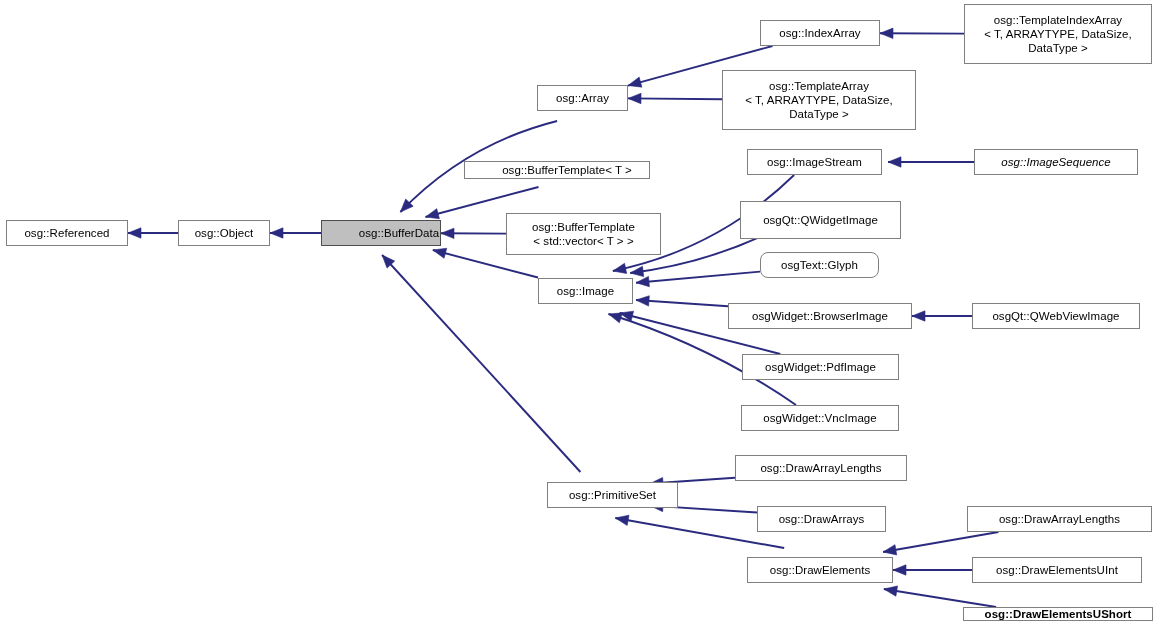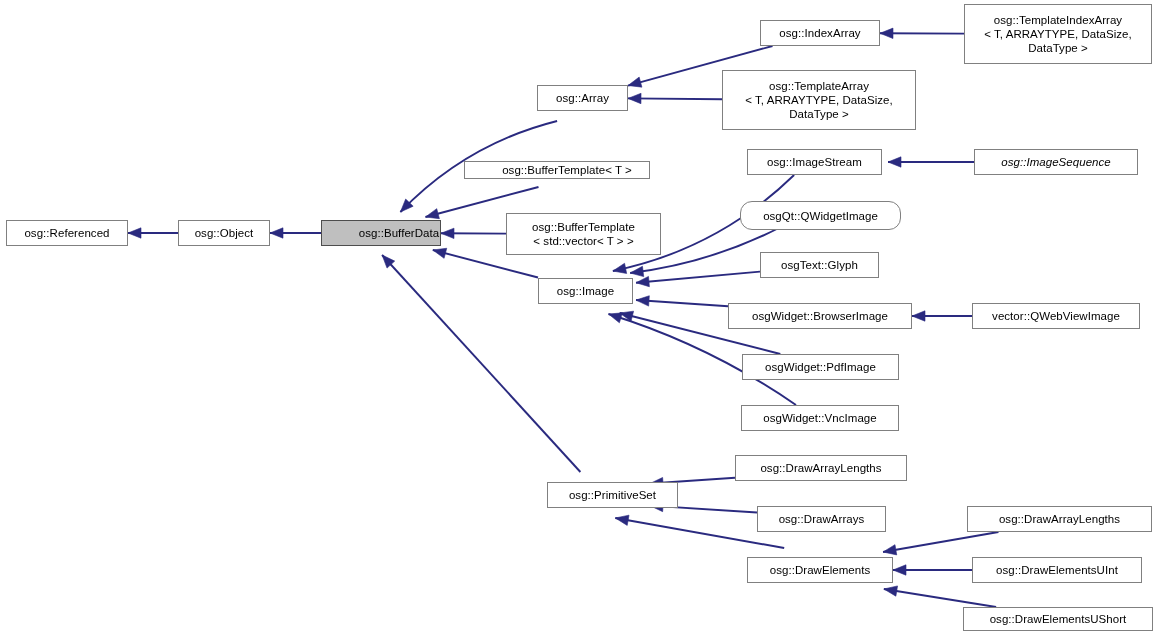--- a/index.html
+++ b/index.html
@@ -160,27 +160,27 @@
 DataType &gt;</span></div>
       <div class="node" style="left: 722px; top: 70px; width: 194px; height: 60px;"><span class="node-label">osg::TemplateArray
 &lt; T, ARRAYTYPE, DataSize,
 DataType &gt;</span></div>
       <div class="node" style="left: 464px; top: 161px; width: 186px; height: 18px; padding-left: 20px;"><span class="node-label">osg::BufferTemplate&lt; T &gt;</span></div>
       <div class="node" style="left: 506px; top: 213px; width: 155px; height: 42px;"><span class="node-label">osg::BufferTemplate
 &lt; std::vector&lt; T &gt; &gt;</span></div>
       <div class="node" style="left: 538px; top: 278px; width: 95px; height: 26px;"><span class="node-label">osg::Image</span></div>
       <div class="node" style="left: 747px; top: 149px; width: 135px; height: 26px;"><span class="node-label">osg::ImageStream</span></div>
       <div class="node" style="left: 974px; top: 149px; width: 164px; height: 26px; font-style: italic;"><span class="node-label">osg::ImageSequence</span></div>
-      <div class="node" style="left: 740px; top: 201px; width: 161px; height: 29px; border-radius: 12px;"><span class="node-label">osgQt::QWidgetImage</span></div>
-      <div class="node" style="left: 760px; top: 252px; width: 119px; height: 26px;"><span class="node-label">osgText::Glyph</span></div>
+      <div class="node" style="left: 740px; top: 201px; width: 161px; height: 38px;"><span class="node-label">osgQt::QWidgetImage</span></div>
+      <div class="node" style="left: 760px; top: 252px; width: 119px; height: 26px; border-radius: 8px;"><span class="node-label">osgText::Glyph</span></div>
       <div class="node" style="left: 728px; top: 303px; width: 184px; height: 26px;"><span class="node-label">osgWidget::BrowserImage</span></div>
-      <div class="node" style="left: 972px; top: 303px; width: 168px; height: 26px;"><span class="node-label">vector::QWebViewImage</span></div>
+      <div class="node" style="left: 972px; top: 303px; width: 168px; height: 26px;"><span class="node-label">osgQt::QWebViewImage</span></div>
       <div class="node" style="left: 742px; top: 354px; width: 157px; height: 26px;"><span class="node-label">osgWidget::PdfImage</span></div>
       <div class="node" style="left: 741px; top: 405px; width: 158px; height: 26px;"><span class="node-label">osgWidget::VncImage</span></div>
       <div class="node" style="left: 519px; top: 482px; width: 131px; height: 26px; margin-left: 28px;"><span class="node-label">osg::PrimitiveSet</span></div>
       <div class="node" style="left: 735px; top: 455px; width: 172px; height: 26px;"><span class="node-label">osg::DrawArrayLengths</span></div>
       <div class="node" style="left: 757px; top: 506px; width: 129px; height: 26px;"><span class="node-label">osg::DrawArrays</span></div>
       <div class="node" style="left: 747px; top: 557px; width: 146px; height: 26px;"><span class="node-label">osg::DrawElements</span></div>
       <div class="node" style="left: 967px; top: 506px; width: 185px; height: 26px;"><span class="node-label">osg::DrawArrayLengths</span></div>
       <div class="node" style="left: 972px; top: 557px; width: 170px; height: 26px;"><span class="node-label">osg::DrawElementsUInt</span></div>
-      <div class="node" style="left: 963px; top: 607px; width: 190px; height: 24px;"><span class="node-label">osg::DrawElementsUShort</span></div>
+      <div class="node" style="left: 963px; top: 607px; width: 190px; height: 14px; font-weight: bold;"><span class="node-label">osg::DrawElementsUShort</span></div>
     </div>
 </div>
 
 </body></html>

